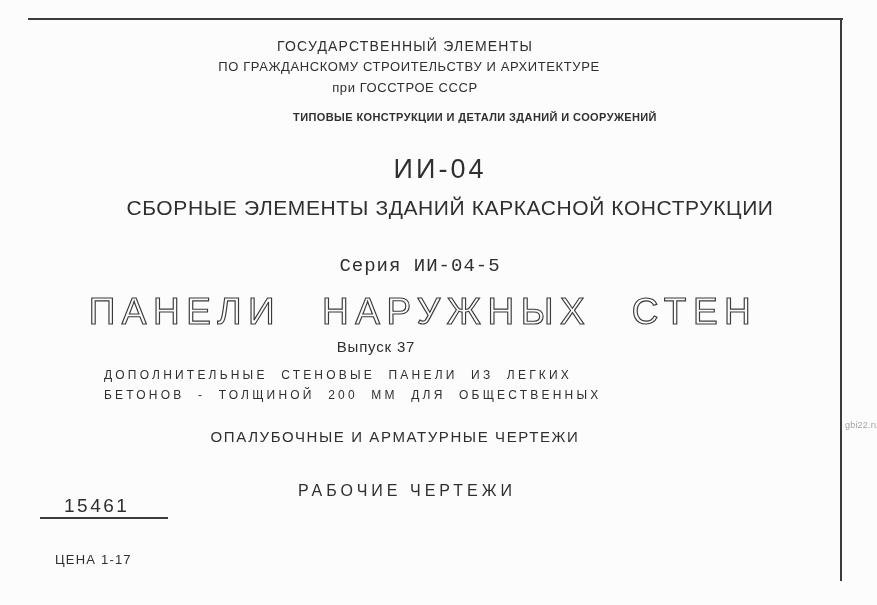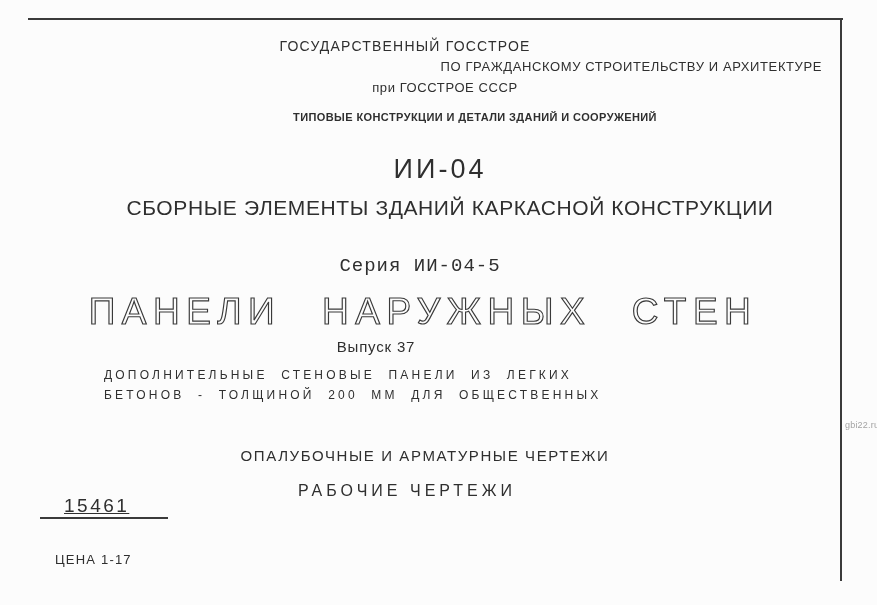--- a/index.html
+++ b/index.html
@@ -19,21 +19,21 @@
   .org-line   { font-size: 14px; letter-spacing: 1.2px; font-weight: 400; }
   .org-line2  { font-size: 13px; letter-spacing: 0.6px; font-weight: 400; }
   .banner     { font-size: 11px; letter-spacing: 0.4px; font-weight: 700; }
   .code-big   { font-size: 27px; letter-spacing: 3px; font-weight: 400; }
   .subtitle   { font-size: 21px; letter-spacing: 0.6px; font-weight: 400; }
   .series     { font-size: 19px; letter-spacing: 1px; font-weight: 400; font-family: Liberation Mono, monospace; }
   .issue      { font-size: 15px; letter-spacing: 0.8px; font-weight: 400; }
   .desc       { font-size: 12px; letter-spacing: 3.2px; word-spacing: 7px; font-weight: 400; line-height: 19.5px; }
   .drawset    { font-size: 15px; letter-spacing: 1.6px; font-weight: 400; }
   .doctype    { font-size: 16px; letter-spacing: 4px; font-weight: 400; }
-  .catnum     { font-size: 19px; letter-spacing: 2.5px; font-weight: 400; text-decoration: underline; }
+  .catnum     { font-size: 19px; letter-spacing: 2.5px; font-weight: 400; }
   .price      { font-size: 13px; letter-spacing: 1.2px; font-weight: 400; margin-top: 32px; }
   .watermark  { font-size: 9px; color: #a3a3a3; letter-spacing: 0.2px; }
   .outline-title-text {
     fill: none;
     stroke: #3a3a3a;
     stroke-width: 1.15px;
     font-family: "Liberation Sans", sans-serif;
     font-size: 37px;
     letter-spacing: 6.5px;
     word-spacing: 24px;
@@ -41,44 +41,44 @@
   }
 </style>
 </head>
 <body>
 
 <div class="page">
 
   <div class="rule" style="left:28px; top:18px; width:815px; height:2px;"></div>
   <div class="rule" style="left:840px; top:18px; width:2px; height:563px;"></div>
 
-  <div class="abs ctr org-line" style="left:0; top:38px; width:810px;">ГОСУДАРСТВЕННЫЙ  ГОССТРОЕ</div>
-  <div class="abs ctr org-line2" style="left:12px; top:59px; width:810px;text-align:right;">ПО  ГРАЖДАНСКОМУ СТРОИТЕЛЬСТВУ  И  АРХИТЕКТУРЕ</div>
-  <div class="abs ctr org-line2" style="left:0; top:80px; width:810px;padding-left:40px;">при  ГОССТРОЕ СССР</div>
+  <div class="abs ctr org-line" style="left:0; top:38px; width:810px;">ГОСУДАРСТВЕННЫЙ  ЭЛЕМЕНТЫ</div>
+  <div class="abs ctr org-line2" style="left:4px; top:59px; width:810px;">ПО  ГРАЖДАНСКОМУ СТРОИТЕЛЬСТВУ  И  АРХИТЕКТУРЕ</div>
+  <div class="abs ctr org-line2" style="left:0; top:80px; width:810px;">при  ГОССТРОЕ СССР</div>
 
   <div class="abs ctr banner" style="left:70px; top:111px; width:810px;">ТИПОВЫЕ КОНСТРУКЦИИ И ДЕТАЛИ ЗДАНИЙ И СООРУЖЕНИЙ</div>
 
   <div class="abs ctr code-big" style="left:30px; top:154px; width:820px;">ИИ-04</div>
 
   <div class="abs ctr subtitle" style="left:40px; top:196px; width:820px;">СБОРНЫЕ ЭЛЕМЕНТЫ ЗДАНИЙ  КАРКАСНОЙ КОНСТРУКЦИИ</div>
 
   <div class="abs ctr series" style="left:10px; top:255px; width:820px;">Серия ИИ-04-5</div>
 
   <svg class="abs" style="left:73px; top:286px;" width="700" height="50">
     <text class="outline-title-text" x="350" y="38" text-anchor="middle">ПАНЕЛИ НАРУЖНЫХ СТЕН</text>
   </svg>
 
   <div class="abs ctr issue" style="left:0; top:338px; width:752px;">Выпуск 37</div>
 
   <div class="abs desc" style="left:104px; top:366px;">
     <div>ДОПОЛНИТЕЛЬНЫЕ  СТЕНОВЫЕ  ПАНЕЛИ  ИЗ  ЛЕГКИХ</div>
     <div>БЕТОНОВ - ТОЛЩИНОЙ  200 ММ  ДЛЯ  ОБЩЕСТВЕННЫХ</div>
   </div>
 
-  <div class="abs ctr drawset" style="left:0; top:447px; width:790px;margin-left:30px;">ОПАЛУБОЧНЫЕ  И  АРМАТУРНЫЕ  ЧЕРТЕЖИ</div>
+  <div class="abs ctr drawset" style="left:0; top:428px; width:790px;">ОПАЛУБОЧНЫЕ  И  АРМАТУРНЫЕ  ЧЕРТЕЖИ</div>
 
   <div class="abs ctr doctype" style="left:0; top:482px; width:814px;">РАБОЧИЕ ЧЕРТЕЖИ</div>
 
   <div class="abs catnum" style="left:64px; top:495px;">15461</div>
   <div class="rule" style="left:40px; top:517px; width:128px; height:1.5px;"></div>
   <div class="abs price" style="left:55px; top:520px;">ЦЕНА 1-17</div>
 
   <div class="abs watermark" style="left:845px; top:420px;">gbi22.ru</div>
 
 </div>

